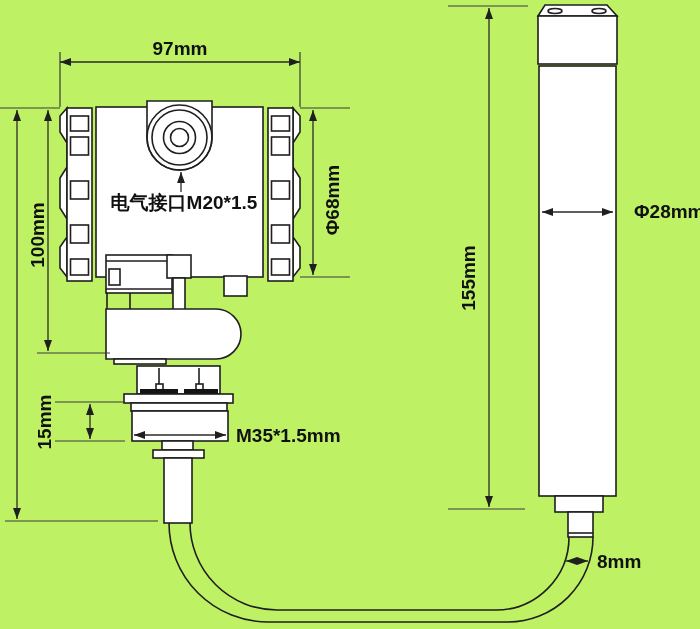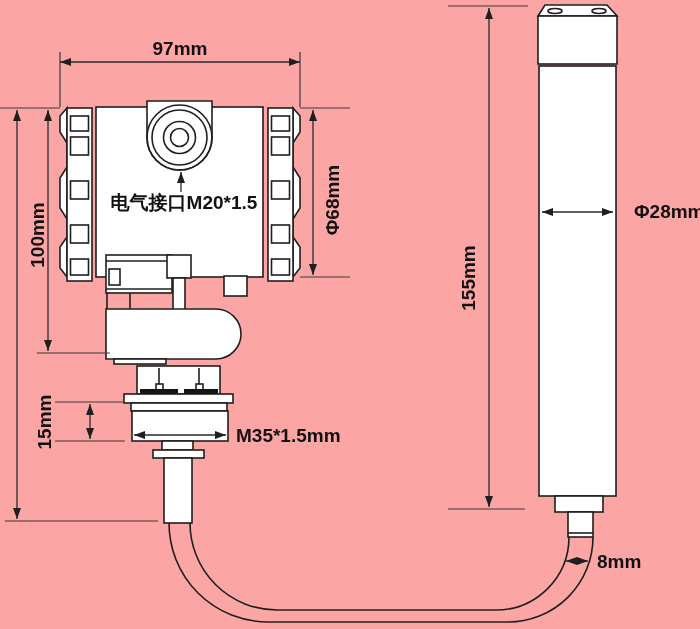--- a/index.html
+++ b/index.html
@@ -1,19 +1,19 @@
 <!DOCTYPE html>
 <html><head>
 <meta charset="utf-8">
 <style>
   html,body{margin:0;padding:0;background:#fff;}
   .canvas{
     position:relative;
     width:700px;height:629px;
-    background:#fca5a5;
+    background:#bef264;
     font-family:"Liberation Sans","DejaVu Sans",sans-serif;
     overflow:hidden;
   }
   svg{display:block}
   .obj{fill:none;stroke:#1f1f1f;stroke-width:1.6;stroke-linejoin:miter;}
   .objf{fill:#ffffff;stroke:#1f1f1f;stroke-width:1.6;stroke-linejoin:miter;}
   .solid{fill:#141414;stroke:none;}
   .dim{fill:none;stroke:#3a3a3a;stroke-width:1.2;}
   .dimline{fill:none;stroke:#2a2a2a;stroke-width:1.3;}
   .lbl{

